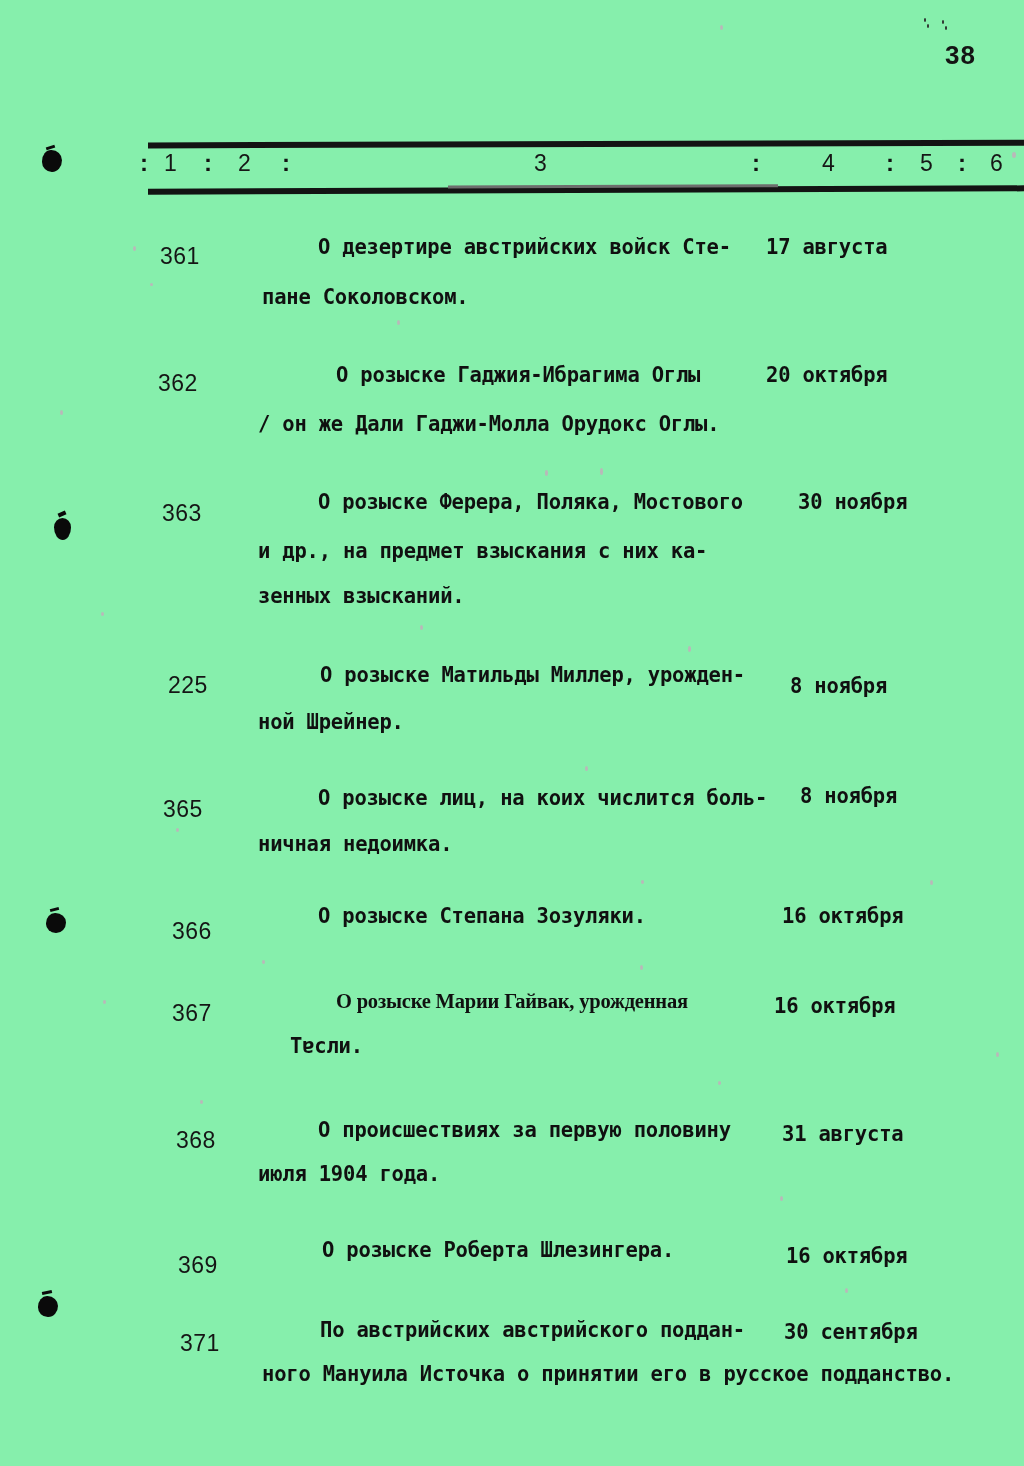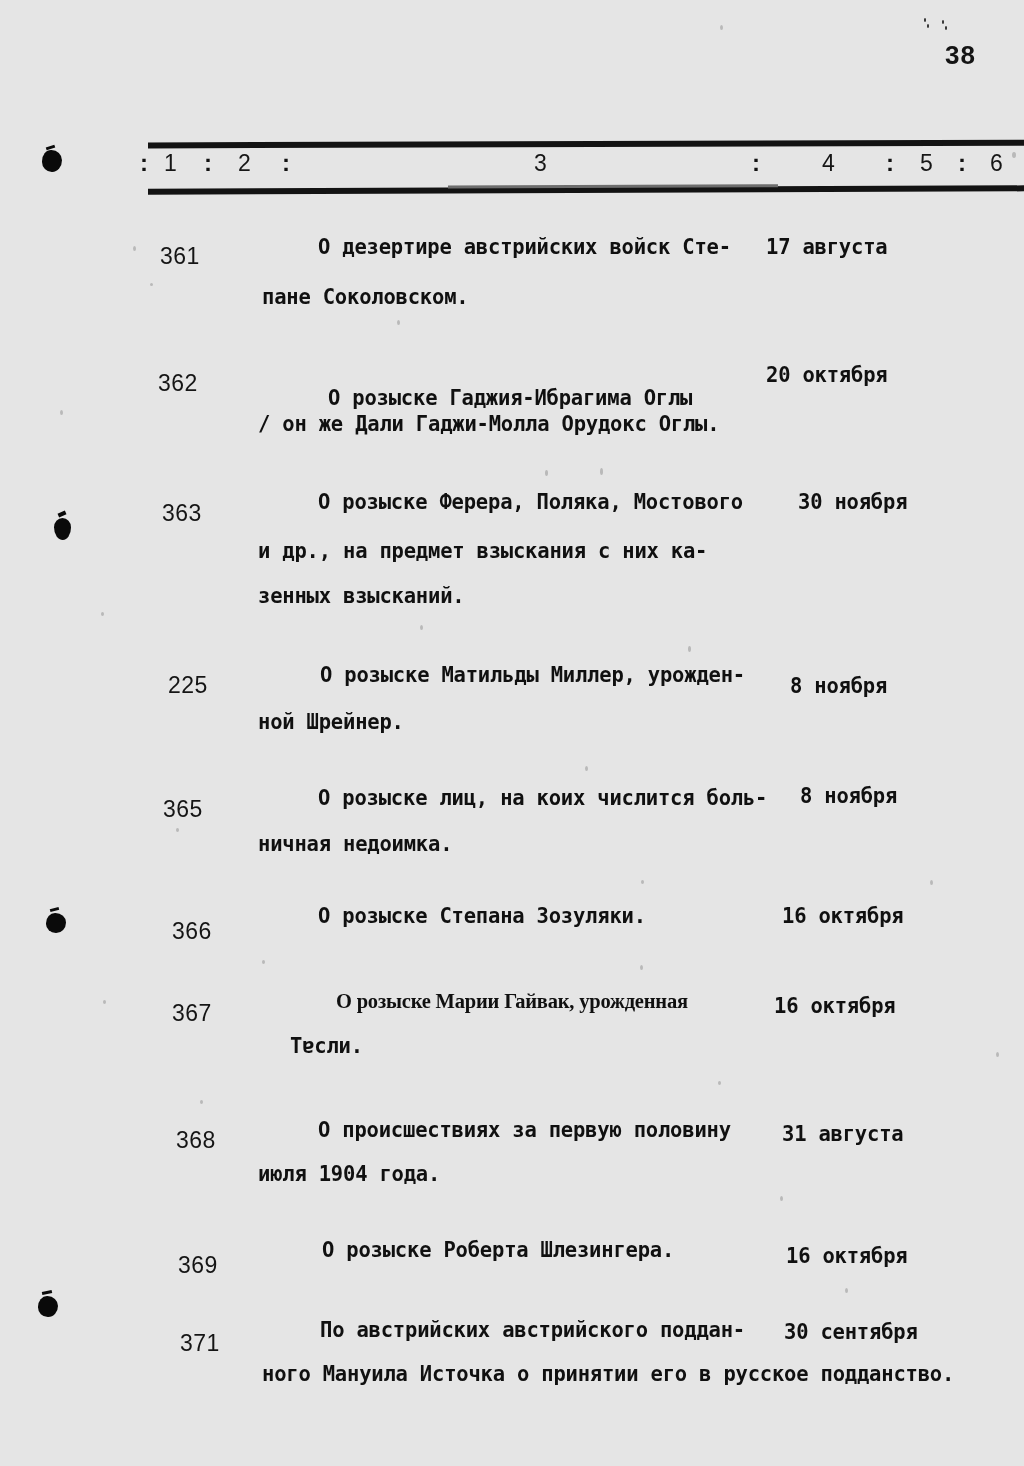--- a/index.html
+++ b/index.html
@@ -6,21 +6,21 @@
   html, body {
     margin: 0;
     padding: 0;
     background: #ffffff;
   }
 
   #page {
     position: relative;
     width: 1024px;
     height: 1466px;
-    background: #e5e5e5;
+    background: #86efac;
     overflow: hidden;
     font-family: "DejaVu Sans Mono", monospace;
     color: #111111;
     -webkit-font-smoothing: none;
   }
 
   
   .page-number {
     position: absolute;
     top: 40px;
@@ -184,21 +184,21 @@
 
   <div class="entry" style="top:0;">
     <span class="entry-num" style="left:160px;top:243px;">361</span>
     <span class="desc-line" style="left:318px;top:235px;">О дезертире австрийских войск Сте-</span>
     <span class="desc-line" style="left:262px;top:285px;">пане Соколовском.</span>
     <span class="date-line" style="left:766px;top:235px;">17 августа</span>
   </div>
 
   <div class="entry">
     <span class="entry-num" style="left:158px;top:370px;">362</span>
-    <span class="desc-line" style="left:328px;top:363px;margin-top:23px;">О розыске Гаджия-Ибрагима Оглы</span>
+    <span class="desc-line" style="left:336px;top:363px;">О розыске Гаджия-Ибрагима Оглы</span>
     <span class="desc-line" style="left:258px;top:412px;">/ он же Дали Гаджи-Молла Орудокс Оглы.</span>
     <span class="date-line" style="left:766px;top:363px;">20 октября</span>
   </div>
 
   <div class="entry">
     <span class="entry-num" style="left:162px;top:500px;">363</span>
     <span class="desc-line" style="left:318px;top:490px;">О розыске Ферера, Поляка, Мостового</span>
     <span class="desc-line" style="left:258px;top:539px;">и др., на предмет взыскания с них ка-</span>
     <span class="desc-line" style="left:258px;top:584px;">зенных взысканий.</span>
     <span class="date-line" style="left:798px;top:490px;">30 ноября</span>

